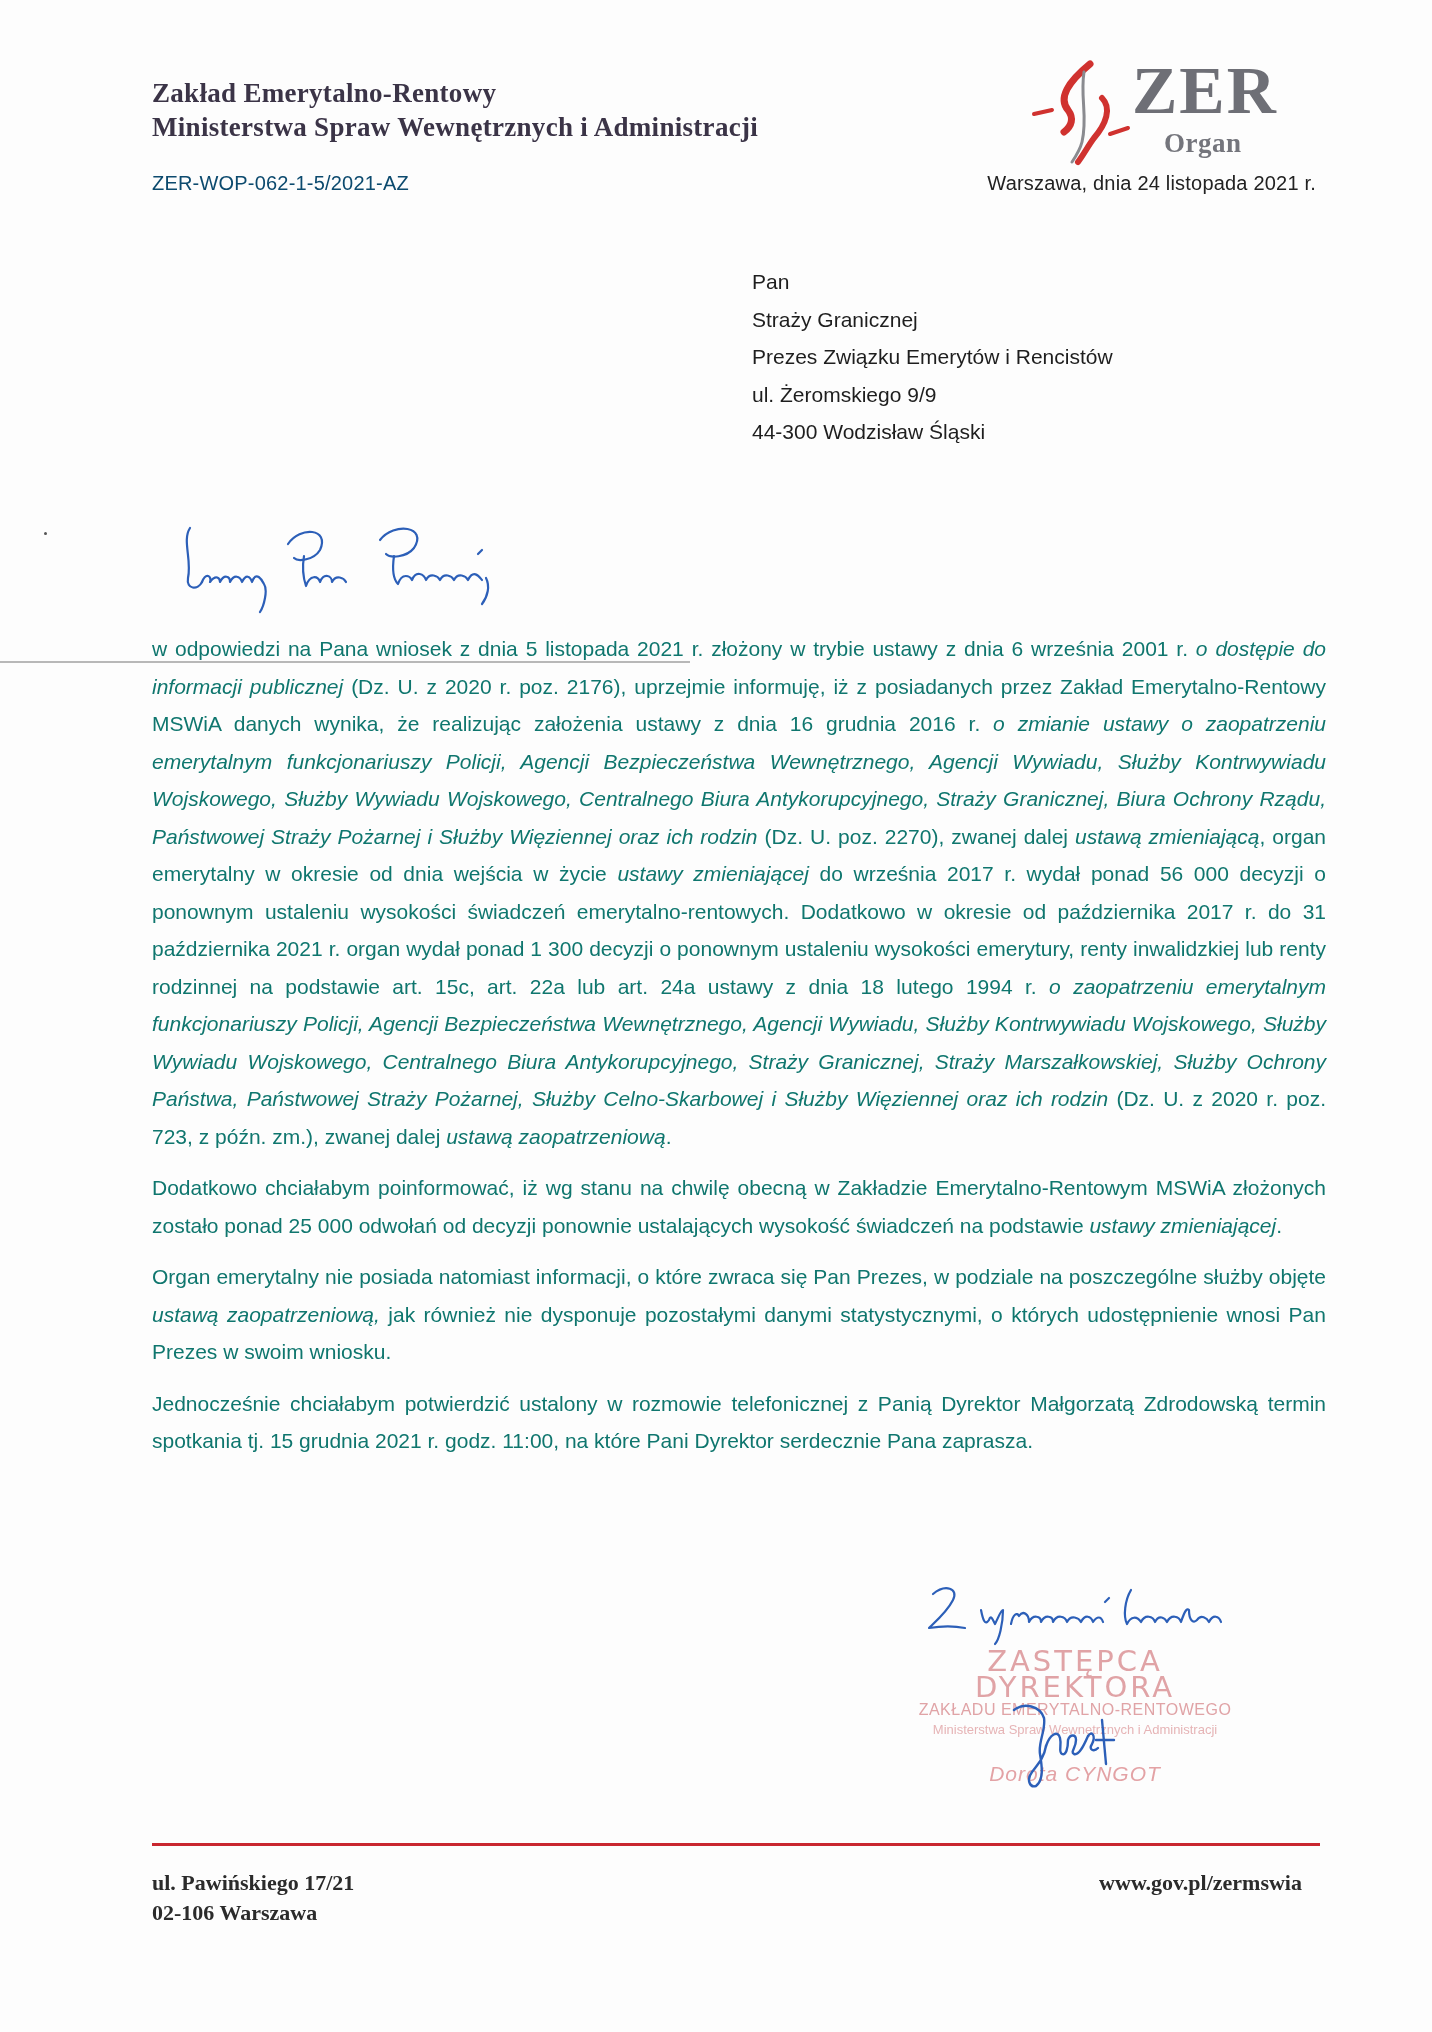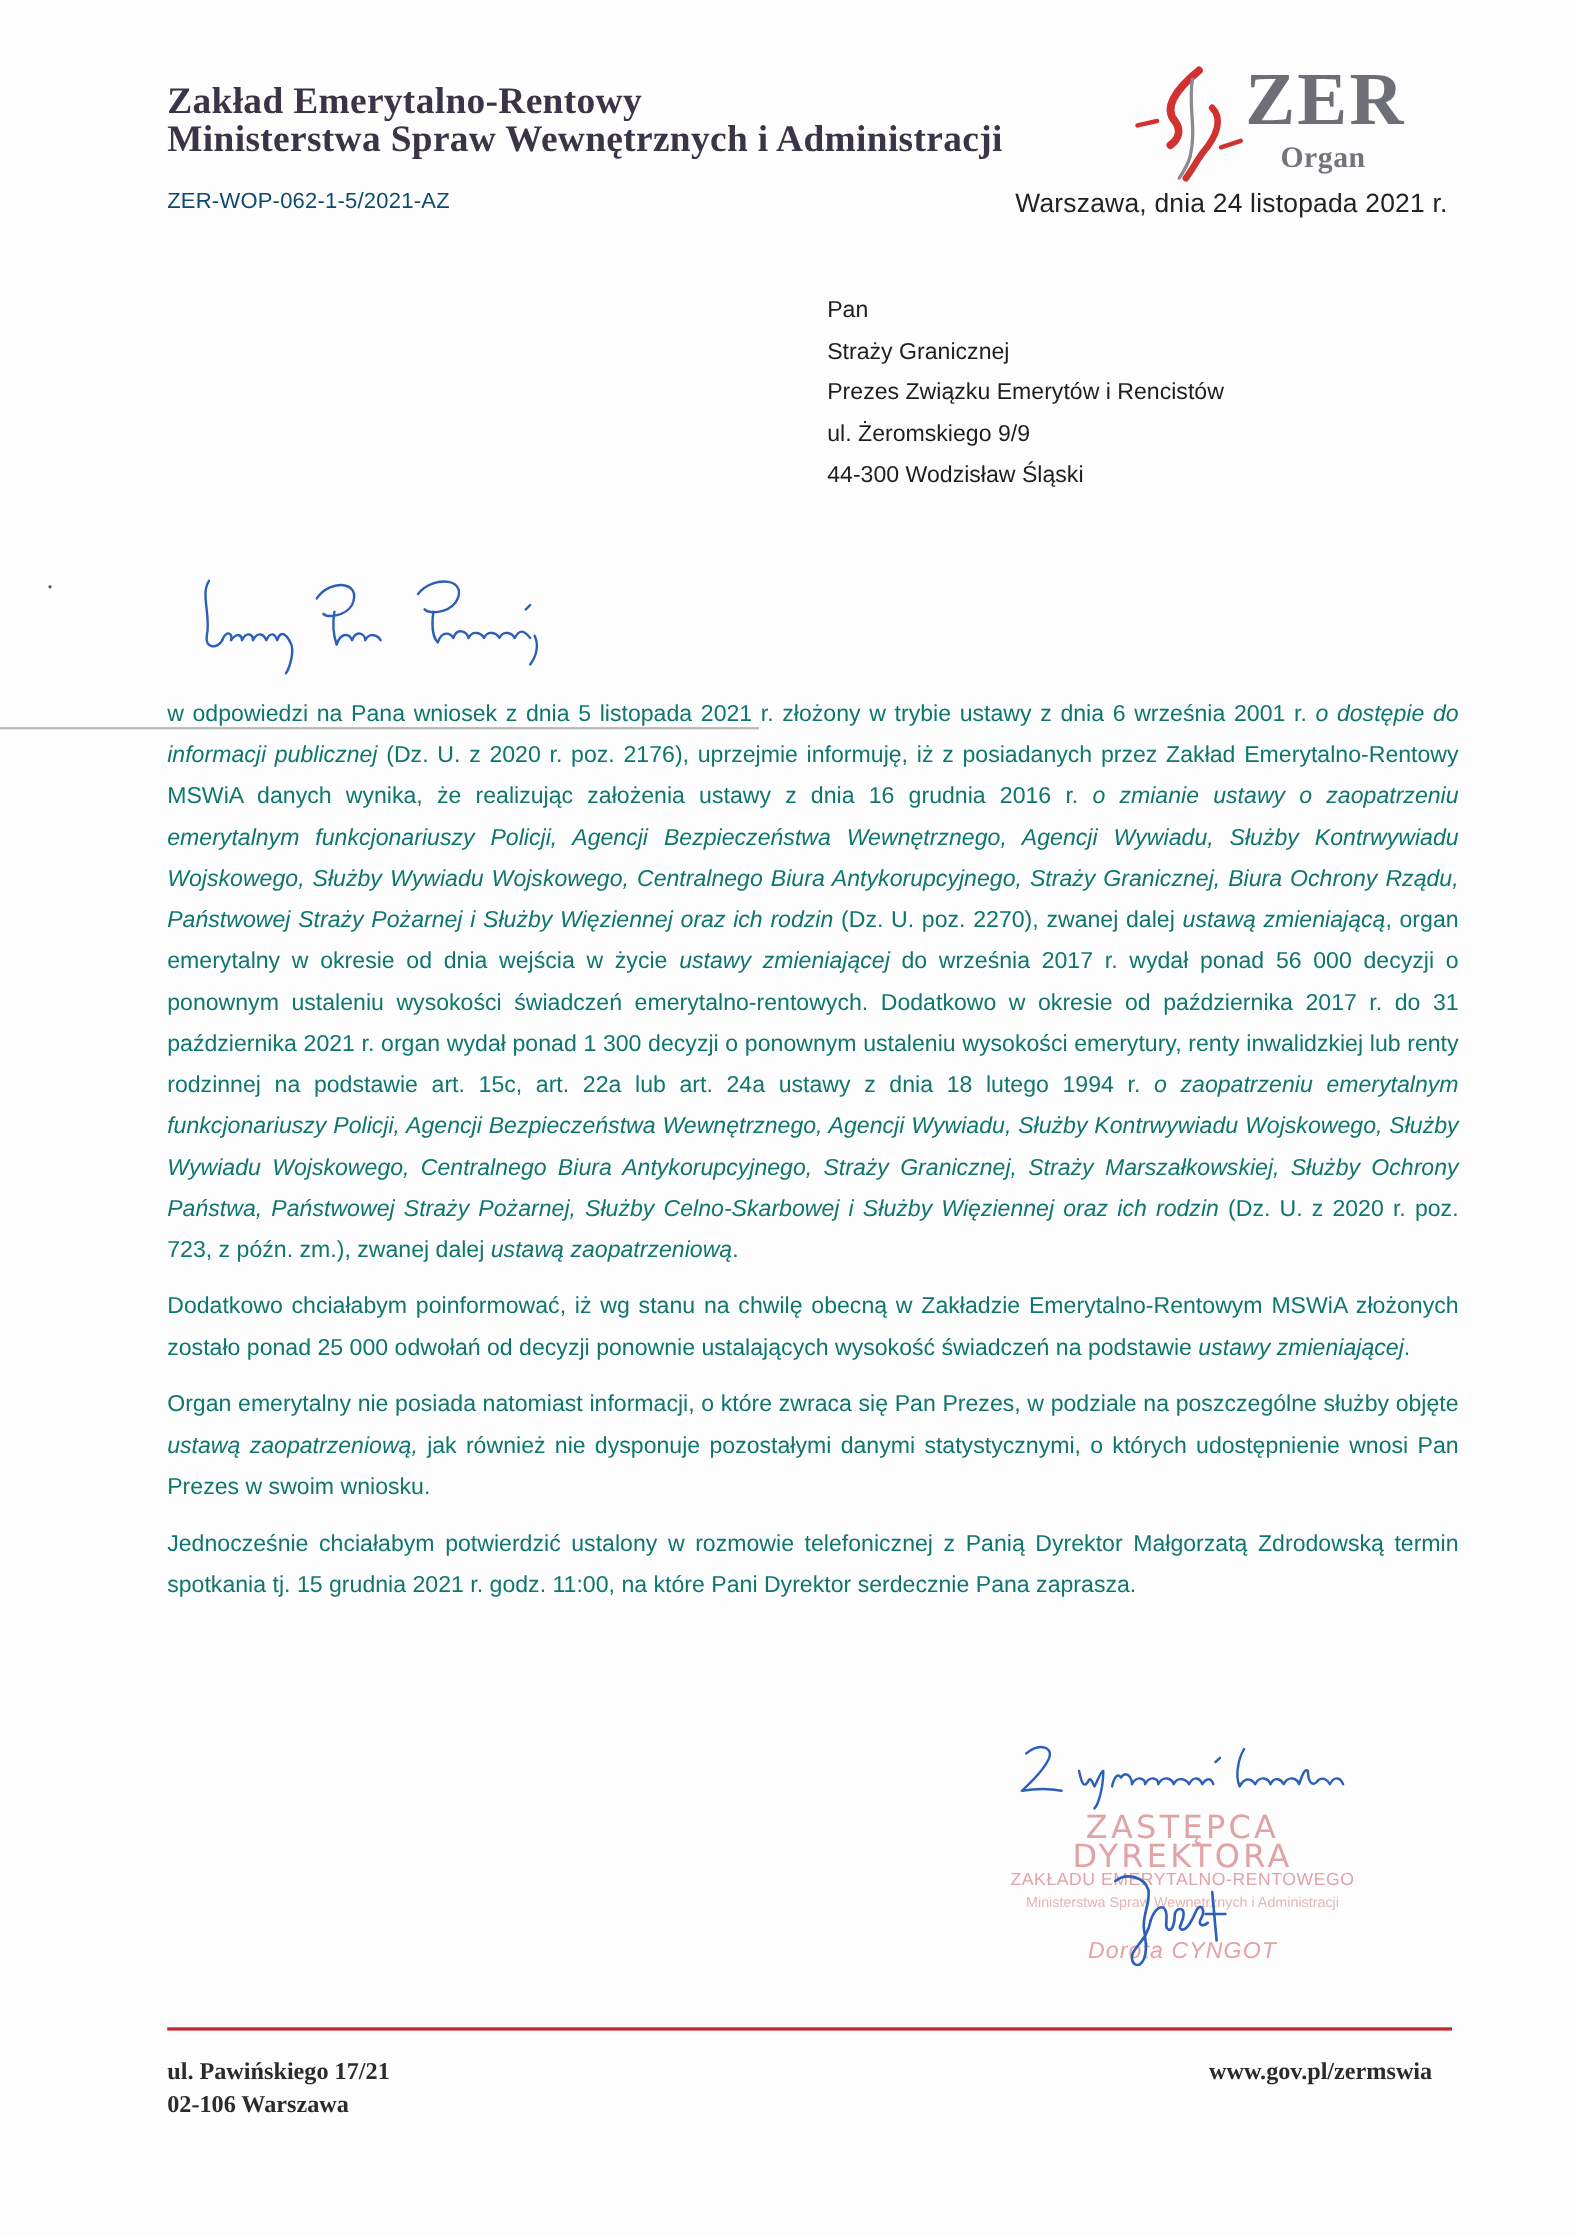--- a/index.html
+++ b/index.html
@@ -6,25 +6,25 @@
   body {
     width: 1432px; height: 2032px; position: relative; overflow: hidden;
     background: #fdfdfd; color: #1d1d1d;
     font-family: "Liberation Sans", "DejaVu Sans", sans-serif;
   }
   .abs { position: absolute; }
   .serif { font-family: "Liberation Serif", "DejaVu Serif", serif; }
 
   
   .org-name {
-    left: 152px; top: 76px; font-size: 34px; line-height: 34px; font-weight: bold;
+    left: 152px; top: 76px; font-size: 27px; line-height: 34px; font-weight: bold;
     color: #3b3447; letter-spacing: 0.3px;
   }
   .ref { left: 152px; top: 172px; font-size: 20px; color: #0c4a6e; letter-spacing: 0.2px; }
-  .date { right: 116px; top: 172px; font-size: 24px; color: #222; text-align: left; letter-spacing: 0.2px; }
+  .date { right: 116px; top: 172px; font-size: 20px; color: #222; text-align: left; letter-spacing: 0.2px; }
 
   
   .logo { left: 1028px; top: 58px; width: 280px; height: 110px; }
   .logo-zer { left: 104px; top: -6px; font-size: 68px; font-weight: bold; color: #6e6f76; letter-spacing: 2px; line-height: 76px; }
   .logo-mswia { left: 136px; top: 70px; font-size: 27px; font-weight: bold; color: #74757c; letter-spacing: 0.5px; line-height: 30px; }
 
   
   .recipient { left: 752px; top: 263px; font-size: 21px; font-weight: normal; line-height: 37.5px; color: #1e1e1e; }
 
   

